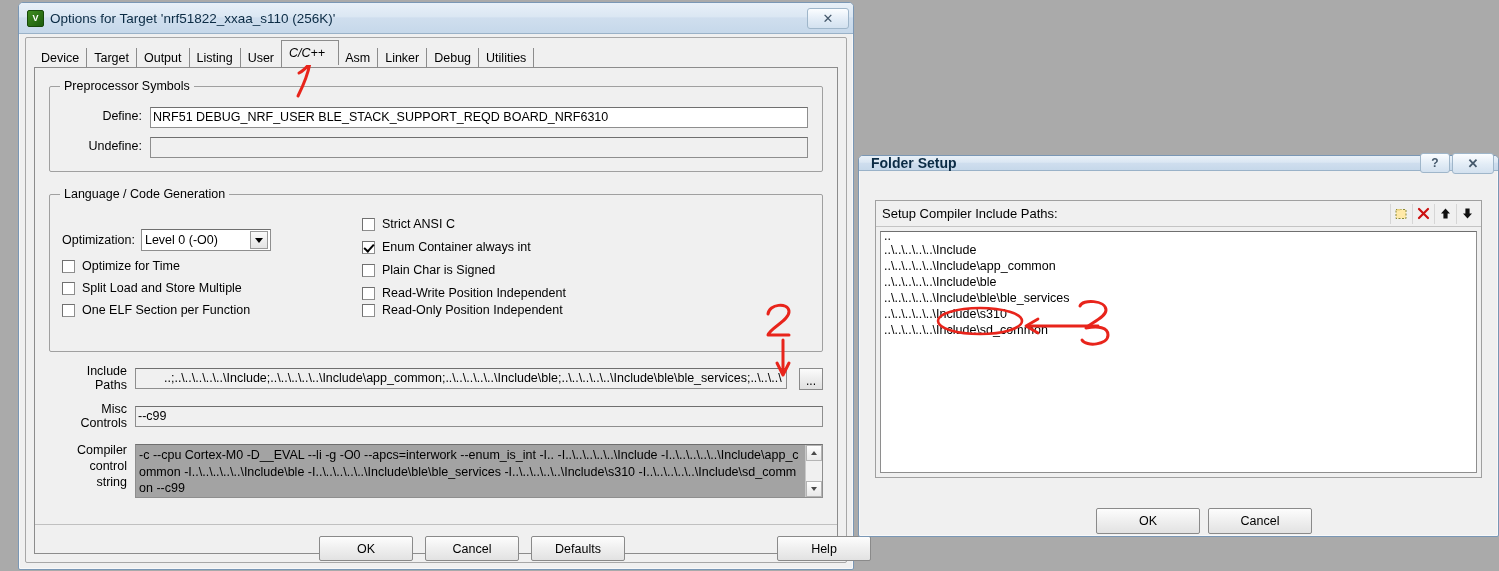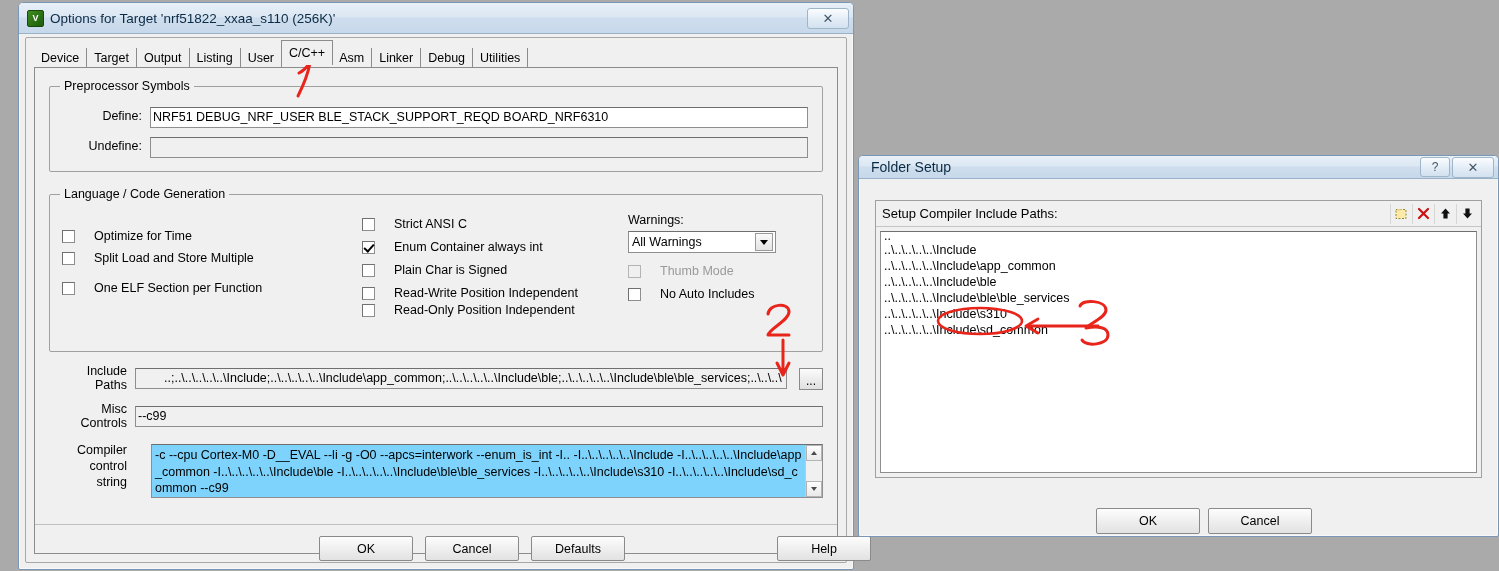--- a/index.html
+++ b/index.html
@@ -82,23 +82,24 @@
     white-space:nowrap;
     cursor:default;
     color:#000;
   }
   .tab.active {
     border:1px solid #8c8c8c;
     border-bottom:none;
     background:#f0f0f0;
     position:relative;
     top:-3px;
-    padding:4px 7px 3px 7px;
+    padding:4px 13px 3px 7px;
     margin:0 -1px;
     z-index:2;
+    font-style:italic;
   }
   .tab-panel {
     position:absolute;
     left:8px; right:8px; top:29px; bottom:8px;
     border:1px solid #8c8c8c;
     background:#f0f0f0;
   }
 
   
   .group {
@@ -125,21 +126,21 @@
     line-height:19px;
     padding:0 2px;
     overflow:hidden;
     white-space:nowrap;
     font-family:"Liberation Sans", sans-serif;
   }
   .tfield.readonly { background:#f0f0f0; }
   .tfield.white { background:#fff; }
 
   
-  .cbrow { display:flex; align-items:flex-end; gap:19px; margin-bottom:3px; }
+  .cbrow { display:flex; align-items:flex-end; gap:7px; margin-bottom:3px; }
   .cb {
     width:13px; height:13px;
     border:1px solid #8e8e8e;
     border-top-color:#707070; border-left-color:#707070;
     background:#fff;
     flex:none;
     position:relative;
   }
   .cb.checked::after {
     content:"";
@@ -198,24 +199,23 @@
     display:flex; align-items:flex-end; justify-content:center;
     font-size:12px; line-height:11px;
     padding-bottom:2px;
     cursor:default;
   }
 
   
   .tarea {
     border:1px solid #8e8e8e;
     border-top-color:#6f6f6f;
-    background:#7dd3fc;
+    background:#a3a3a3;
     display:flex;
     overflow:hidden;
-    margin-left:16px;
   }
   .tarea .txt {
     flex:1;
     font-size:12.5px;
     line-height:16.5px;
     padding:2px 3px;
     white-space:pre-wrap;
     word-break:break-all;
     overflow:hidden;
   }
@@ -231,21 +231,21 @@
     border:1px solid #b4b4b4;
     display:flex; align-items:center; justify-content:center;
   }
   .caret-up-s { width:0;height:0;border-left:3px solid transparent;border-right:3px solid transparent;border-bottom:4px solid #4a4a4a; }
   .caret-down-s { width:0;height:0;border-left:3px solid transparent;border-right:3px solid transparent;border-top:4px solid #4a4a4a; }
 
   .sep-line { position:absolute; left:0; right:0; height:1px; background:#c0c0c0; }
 
   
   #folder-window { left:858px; top:155px; width:641px; height:382px; }
-  #folder-window .titlebar { height:23px; }
+  #folder-window .titlebar { height:15px;font-weight:bold; }
   .folder-inner {
     position:absolute;
     left:8px; right:8px; top:36px; bottom:8px;
   }
   .list-panel {
     border:1px solid #a0a0a0;
     background:#f0f0f0;
     position:absolute;
     left:8px; right:8px; top:44px; height:262px;
   }
@@ -321,29 +321,38 @@
         <div class="tfield white" style="position:absolute; left:100px; top:20px; right:14px;">NRF51 DEBUG_NRF_USER BLE_STACK_SUPPORT_REQD BOARD_NRF6310</div>
 
         <div style="position:absolute; left:14px; top:52px; width:78px; text-align:right;" class="lbl">Undefine:</div>
         <div class="tfield readonly" style="position:absolute; left:100px; top:50px; right:14px;"></div>
       </div>
 
       <div class="group" style="left:14px; top:126px; right:14px; height:158px;">
         <div class="group-title">Language / Code Generation</div>
 
         <div style="position:absolute; left:12px; top:34px; width:260px;">
+          <div style="display:flex; align-items:center; gap:6px; margin-bottom:8px;">
+            <span class="lbl">Optimization:</span>
+            <div class="combo" style="width:130px;">
+              <span>Level 0 (-O0)</span>
+              <span class="arrow-btn">
+                  <i class="caret-down"></i>
+                </span>
+            </div>
+          </div>
           <div class="cbrow">
             <span class="cb"></span>
             <span class="lbl">Optimize for Time</span>
           </div>
           <div class="cbrow" style="margin-top:8px;">
             <span class="cb"></span>
             <span class="lbl">Split Load and Store Multiple</span>
           </div>
-          <div class="cbrow" style="margin-top:16px;">
+          <div class="cbrow" style="margin-top:8px;">
             <span class="cb"></span>
             <span class="lbl">One ELF Section per Function</span>
           </div>
         </div>
 
         <div style="position:absolute; left:312px; top:22px; width:275px;">
           <div class="cbrow" style="margin-bottom:9px;">
             <span class="cb"></span>
             <span class="lbl">Strict ANSI C</span>
           </div>
@@ -358,37 +367,20 @@
           <div class="cbrow">
             <span class="cb"></span>
             <span class="lbl">Read-Write Position Independent</span>
           </div>
           <div class="cbrow" style="margin-bottom:9px;">
             <span class="cb"></span>
             <span class="lbl">Read-Only Position Independent</span>
           </div>
         </div>
 
-        <div style="position:absolute; left:578px; top:18px; width:170px;">
-          <div class="lbl" style="margin-bottom:4px;">Warnings:</div>
-          <div class="combo" style="width:148px; margin-bottom:11px;">
-            <span>All Warnings</span>
-            <span class="arrow-btn">
-                <i class="caret-down"></i>
-              </span>
-          </div>
-          <div class="cbrow disabled" style="margin-bottom:9px;">
-            <span class="cb disabled"></span>
-            <span class="lbl">Thumb Mode</span>
-          </div>
-          <div class="cbrow">
-            <span class="cb"></span>
-            <span class="lbl">No Auto Includes</span>
-          </div>
-        </div>
       </div>
 
       <div style="position:absolute; left:14px; top:300px; right:14px; height:28px;">
         <div class="lbl" style="position:absolute; left:0; top:-4px; width:78px; text-align:right; line-height:14px;">
           <span>Include</span><br>
           <span>Paths</span>
         </div>
         <div class="tfield readonly" style="position:absolute; left:86px; top:0; right:36px;padding-left:28px;">..;..\..\..\..\..\Include;..\..\..\..\..\Include\app_common;..\..\..\..\..\Include\ble;..\..\..\..\..\Include\ble\ble_services;..\..\..\</div>
         <div class="dots-btn" style="position:absolute; right:0; top:0;">...</div>
       </div>

